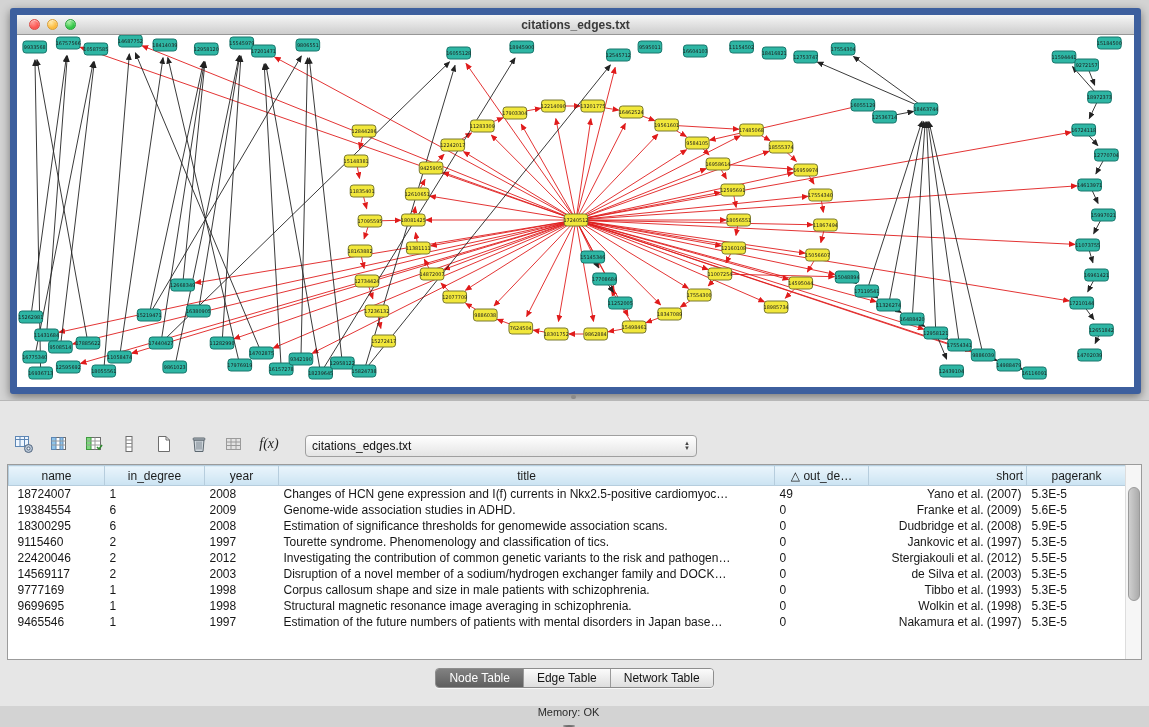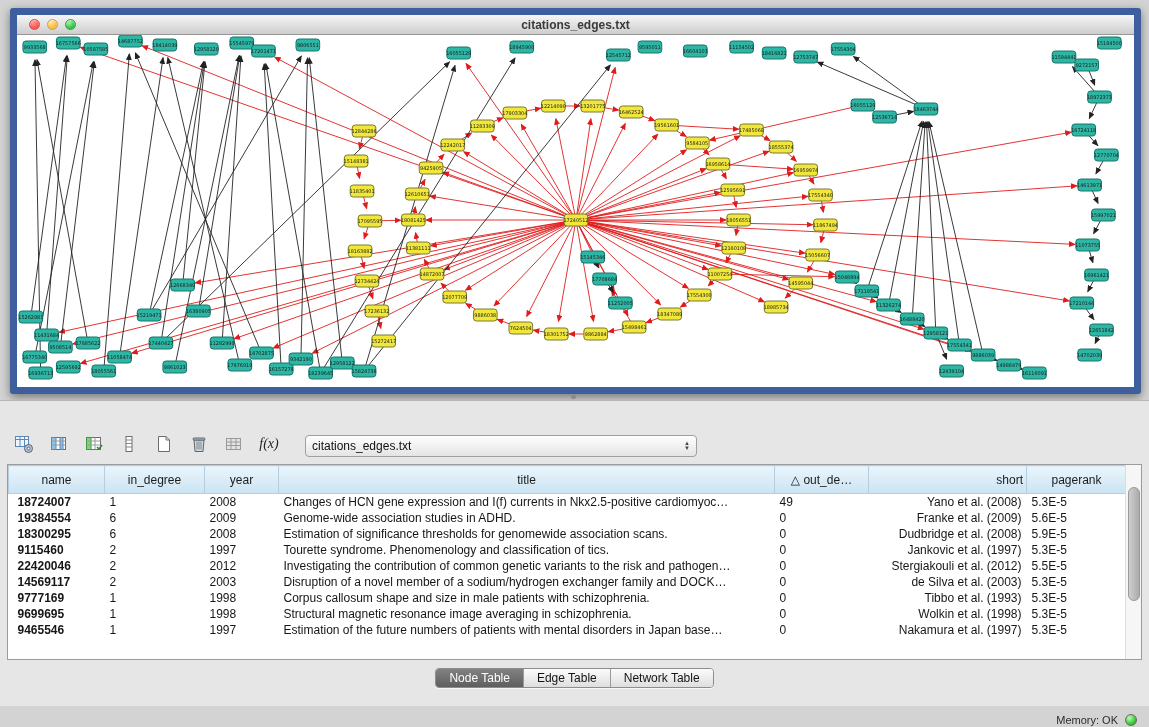--- a/index.html
+++ b/index.html
@@ -45,41 +45,41 @@
   .tb-btn{width:26px;height:26px;display:flex;align-items:center;justify-content:center;border-radius:3px;}
   .tb-btn svg{display:block;}
   .fx{font-family:"Liberation Serif",serif;font-style:italic;font-size:14px;color:#222;}
   .popup{margin-left:14px;width:392px;height:22px;border:1px solid #9f9f9f;border-radius:4px;
     background:linear-gradient(#ffffff,#e4e4e4);display:flex;align-items:center;padding:0 6px;
     font-size:12px;color:#111;box-sizing:border-box;}
   .popup .arrows{margin-left:auto;display:flex;flex-direction:column;line-height:5px;font-size:6px;color:#444;}
 
   .table-wrap{position:relative;margin-top:5px;height:194px;background:#fff;border:1px solid #9b9b9b;overflow:hidden;}
   table{border-collapse:collapse;table-layout:fixed;width:calc(100% - 15px);font-size:12px;}
-  th{background:linear-gradient(#eaf5fc,#cbe3f2);border:1px solid #b6cddd;height:28px;
+  th{background:linear-gradient(#eaf5fc,#cbe3f2);border:1px solid #b6cddd;height:20px;
     font-weight:normal;color:#1c1c1c;text-align:center;overflow:hidden;white-space:nowrap;padding:0 3px;box-sizing:border-box;}
   td{height:16px;padding:0 5px;color:#161616;white-space:nowrap;overflow:hidden;box-sizing:border-box;}
-  td.c0{padding-left:9px;font-weight:bold;}
+  td.c0{padding-left:9px;}
   .c0{width:96px;}.c1{width:100px;}.c2{width:74px;}.c3{width:496px;}.c4{width:94px;}.c5{width:158px;text-align:right;}.c6{width:100px;}
   .vscroll{position:absolute;right:0;top:0;bottom:0;width:15px;background:#f6f6f6;border-left:1px solid #ddd;}
   .vthumb{position:absolute;left:2px;top:22px;width:10px;height:112px;border-radius:6px;
     background:linear-gradient(90deg,#cfcfcf,#ababab);border:1px solid #9a9a9a;}
 
   .tabbar{margin-top:8px;display:flex;justify-content:center;}
   .seg{display:flex;border:1px solid #8d8d8d;border-radius:4px;overflow:hidden;
     box-shadow:0 1px 0 rgba(255,255,255,.7);}
   .seg .tab{padding:2px 13px;font-size:12px;color:#141414;background:linear-gradient(#fbfbfb,#dedede);
     border-right:1px solid #9a9a9a;}
   .seg .tab:last-child{border-right:none;}
   .seg .tab.active{background:linear-gradient(#818181,#5f5f5f);color:#fff;}
 
   
   .statusbar{position:absolute;left:0;bottom:0;width:100%;height:14px;background:#d3d3d3;
     display:flex;align-items:center;justify-content:flex-end;padding-right:12px;gap:7px;
-    font-size:11px;color:#2c2c2c;box-sizing:border-box;}
+    font-size:11px;color:#2c2c2c;box-sizing:border-box;flex-direction:column;}
   .mem-dot{width:12px;height:12px;border-radius:50%;border:1px solid #6d6d6d;box-sizing:border-box;
     background:radial-gradient(circle at 35% 30%,#c8f7bd,#43d13f 55%,#1e8f1e);}
 </style>
 </head>
 <body>
 
 <div class="desktop">
 
   <div class="net-window">
     <div class="titlebar">
@@ -797,21 +797,21 @@
                 <th class="c6">pagerank</th>
               </tr>
             </thead>
           <tbody id="table-body">
               <tr>
                 <td class="c0">18724007</td>
                 <td class="c1">1</td>
                 <td class="c2">2008</td>
                 <td class="c3">Changes of HCN gene expression and I(f) currents in Nkx2.5-positive cardiomyoc…</td>
                 <td class="c4">49</td>
-                <td class="c5">Yano et al. (2008)</td>
+                <td class="c5">Yano et al. (2007)</td>
                 <td class="c6">5.3E-5</td>
               </tr>
               <tr>
                 <td class="c0">19384554</td>
                 <td class="c1">6</td>
                 <td class="c2">2009</td>
                 <td class="c3">Genome-wide association studies in ADHD.</td>
                 <td class="c4">0</td>
                 <td class="c5">Franke et al. (2009)</td>
                 <td class="c6">5.6E-5</td>

